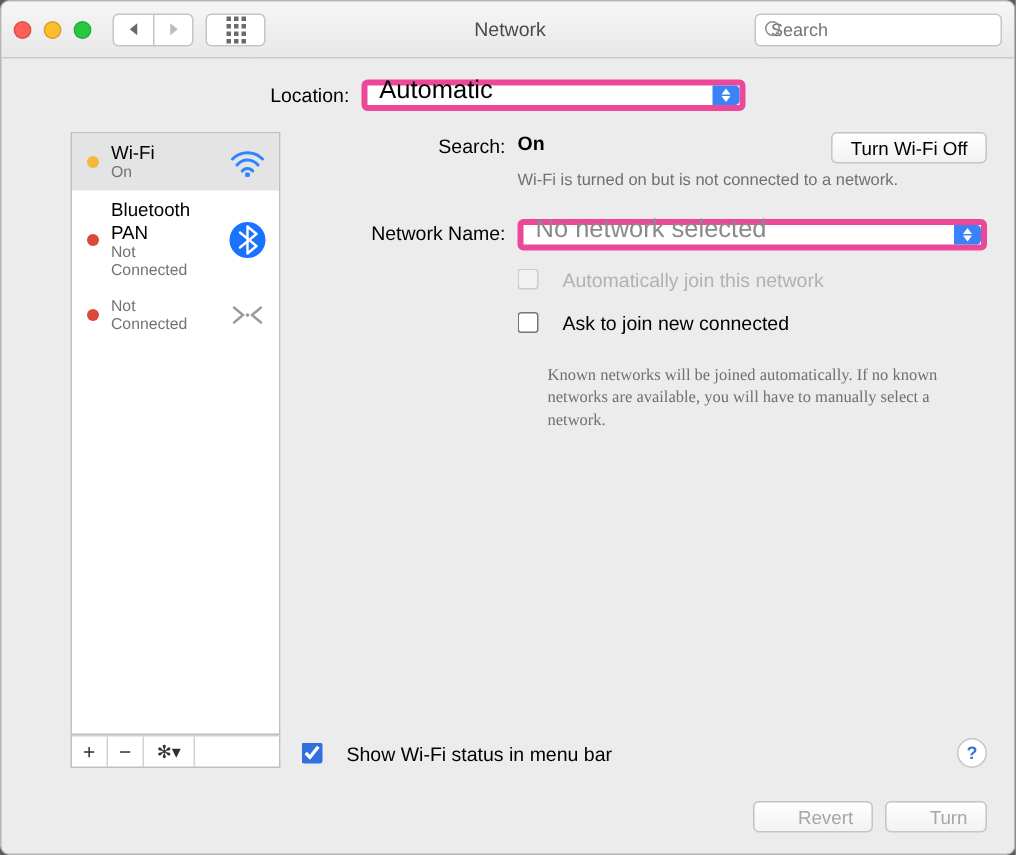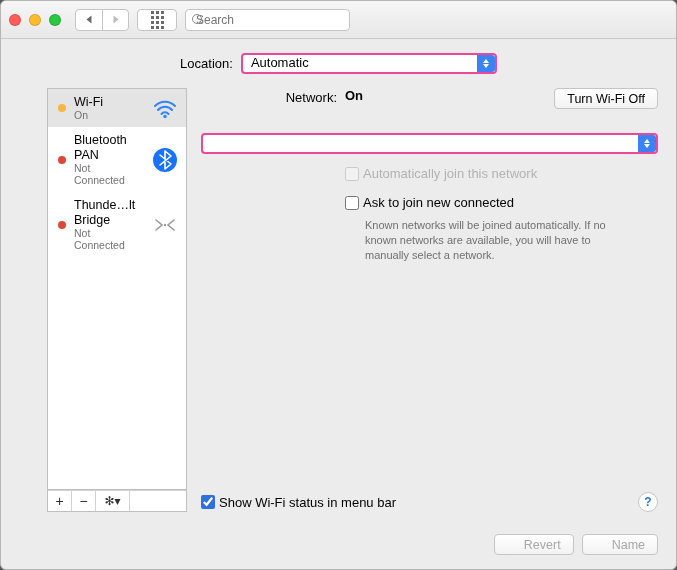--- a/index.html
+++ b/index.html
@@ -16,21 +16,21 @@
   .title { flex:1; text-align:center; font-size:13px; color:#4a4a4a; }
   .search { width:165px; height:22px; border:1px solid #c5c5c5; border-radius:4px; background:#fff; display:flex; align-items:center; padding:0 6px; gap:4px;}
   .search input{ border:none; outline:none; flex:1; font-size:12px; background:transparent;}
   .chev{width:0;height:0;border-top:5px solid #6a6a6a;border-left:4px solid transparent;border-right:4px solid transparent;}
   .chev.l{transform:rotate(90deg);} .chev.r{transform:rotate(-90deg);}
   .grid-icon{display:grid;grid-template-columns:repeat(3,3px);grid-auto-rows:3px;gap:2px;}
   .grid-icon span{background:#6a6a6a;}
   .content{flex:1; display:flex; flex-direction:column; padding:14px 18px 14px 18px;}
   .locrow{display:flex; align-items:center; justify-content:center; gap:8px; margin-bottom:14px;}
   .locrow label{color:#000;}
-  .select{position:relative; background:#fff; border:2px solid #ec4899; border-radius:4px; height:21px; display:flex; align-items:flex-start; padding:0 26px 0 8px; font-size:13px;}
+  .select{position:relative; background:#fff; border:4px solid #ec4899; border-radius:4px; height:21px; display:flex; align-items:flex-end; padding:0 26px 0 8px; font-size:17px;}
   .select .arrows{position:absolute;right:0;top:0;bottom:0;width:18px;background:#3b82f6;border-radius:0 3px 3px 0;display:flex;flex-direction:column;align-items:center;justify-content:center;gap:1px;}
   .select .arrows span{width:0;height:0;border-left:3px solid transparent;border-right:3px solid transparent;}
   .select .arrows .up{border-bottom:4px solid #fff;}
   .select .arrows .dn{border-top:4px solid #fff;}
   .body{flex:1; display:flex; gap:14px;}
   .sidebar{width:168px; display:flex; flex-direction:column;padding-left:28px;}
   .list{flex:1; background:#fff; border:1px solid #bfbfbf; overflow:auto;}
   .row{display:flex; align-items:center; gap:8px; padding:6px 6px 6px 10px; border-bottom:0;}
   .row.sel{background:#e4e4e4;}
   .row .dot{width:8px;height:8px;border-radius:50%;}
@@ -41,21 +41,21 @@
   .listfoot{height:22px;background:#fff;border:1px solid #bfbfbf;border-top:1px solid #d2d2d2;display:flex;}
   .listfoot button{width:24px;border:none;background:transparent;border-right:1px solid #d2d2d2;display:flex;align-items:center;justify-content:center;font-size:14px;color:#313131;}
   .detail{flex:1; display:flex; flex-direction:column;}
   .fieldrow{display:flex; gap:8px; margin-bottom:4px;}
   .fieldrow .lbl{width:136px; text-align:right; padding-top:2px;}
   .fieldrow .val{flex:1;}
   .bold{font-weight:600;}
   .sub2{font-size:11px;color:#707070; line-height:1.35;}
   .btn{height:21px;border:1px solid #c5c5c5;border-radius:4px;background:linear-gradient(#fff,#f2f2f2);padding:0 12px;font-size:12.5px;}
   .btn.dis{color:#a7a7a7;padding-left:29px;}
-  .chk{display:flex;align-items:center;gap:4px;font-size:13px;}
+  .chk{display:flex;align-items:center;gap:16px;font-size:13px;}
   .chk input{width:14px;height:14px;}
   .chk.dis{color:#b2b2b2;}
   .footer{display:flex; align-items:center; margin-top:auto; padding-top:8px; gap:8px;}
   .help{width:20px;height:20px;border:1px solid #c5c5c5;border-radius:50%;display:flex;align-items:center;justify-content:center;color:#2a74da;font-weight:bold;background:#fff;font-size:12px;}
   .btnrow{display:flex;justify-content:flex-end;gap:8px;margin-top:22px;}
   .mag{display:inline-block;position:relative;width:11px;height:11px;}
   .mag::before{content:"";position:absolute;width:8px;height:8px;border:1.3px solid #8a8a8a;border-radius:50%;}
   .mag::after{content:"";position:absolute;width:4px;height:1.3px;background:#8a8a8a;transform:rotate(45deg);left:7px;top:8px;}
 </style>
 </head>
@@ -85,20 +85,21 @@
           <span></span>
           <span></span>
           <span></span>
           <span></span>
           <span></span>
           <span></span>
           <span></span>
           <span></span>
         </span>
     </div>
+    <div class="title">Network</div>
     <div class="search">
       <span class="mag"></span>
       <input type="text" placeholder="Search" style="">
     </div>
   </div>
 
   <div class="content">
     <div class="locrow">
       <label>Location:</label>
       <div class="select" style="width:256px;">
@@ -139,21 +140,20 @@
             <span class="svc">
               <svg width="26" height="26" viewBox="0 0 26 26">
                   <circle cx="13" cy="13" r="12" fill="#1a73ff"></circle>
                   <path d="M13 4 L13 22 L19 17 L8 8 M13 4 L19 9 L8 18" stroke="#fff" stroke-width="1.6" fill="none" stroke-linejoin="round" stroke-linecap="round"></path>
                 </svg>
             </span>
           </div>
           <div class="row">
             <span class="dot" style="background:#d94a3a"></span>
             <div class="labels">
-              <div class="name">Thunde…lt Bridge</div>
               <div class="sub">Not Connected</div>
             </div>
             <span class="svc">
               <svg width="26" height="18" viewBox="0 0 26 18">
                   <g fill="none" stroke="#9a9a9a" stroke-width="1.6" stroke-linecap="round">
                     <path d="M4 4 L10 9 L4 14"></path>
                     <path d="M22 4 L16 9 L22 14"></path>
                     <circle cx="13" cy="9" r="1.2" fill="#9a9a9a" stroke="none"></circle>
                   </g>
                 </svg>
@@ -165,34 +165,37 @@
           <button>−</button>
           <button style="width:34px;">
             <span style="font-size:12px;">✻▾</span>
           </button>
           <div style="flex:1"></div>
         </div>
       </div>
 
       <div class="detail">
         <div class="fieldrow">
-          <div class="lbl">Network:</div>
+          <div class="lbl">Search:</div>
           <div class="val" style="display:flex;gap:8px;align-items:flex-start;">
             <span class="bold">On</span>
             <span style="flex:1"></span>
             <button class="btn">Turn Wi-Fi Off</button>
           </div>
         </div>
         <div class="fieldrow" style="margin-bottom:18px;">
           <div class="lbl"></div>
+          <div class="val sub2" style="max-width:260px;">Wi-Fi is turned on but is not connected to a network.</div>
         </div>
 
         <div class="fieldrow">
+          <div class="lbl">Network Name:</div>
           <div class="val">
             <div class="select" style="width:100%;color:#8a8a8a;">
+              <span>No network selected</span>
               <div class="arrows">
                   <span class="up"></span>
                   <span class="dn"></span>
                 </div>
             </div>
           </div>
         </div>
         <div class="fieldrow" style="margin-top:8px;">
           <div class="lbl"></div>
           <div class="val">
@@ -202,33 +205,33 @@
             </label>
           </div>
         </div>
         <div class="fieldrow" style="margin-top:10px;">
           <div class="lbl"></div>
           <div class="val">
             <label class="chk">
               <input type="checkbox" style="">
               <span>Ask to join new connected</span>
             </label>
-            <div class="sub2" style="margin:8px 0 0 20px; max-width:260px;">Known networks will be joined automatically. If no known networks are available, you will have to manually select a network.</div>
+            <div class="sub2" style="margin:20px 0 0 20px; max-width:260px;font-family:Liberation Serif, serif;">Known networks will be joined automatically. If no known networks are available, you will have to manually select a network.</div>
           </div>
         </div>
 
         <div class="footer">
           <label class="chk">
             <input type="checkbox" checked="" style="accent-color: rgb(47, 111, 224);">
             <span>Show Wi-Fi status in menu bar</span>
           </label>
           <span style="flex:1"></span>
           <div class="help">?</div>
         </div>
       </div>
     </div>
 
     <div class="btnrow">
       <button class="btn dis">Revert</button>
-      <button class="btn dis">Name</button>
+      <button class="btn dis">Turn</button>
     </div>
   </div>
 </div>
 
 </body></html>

